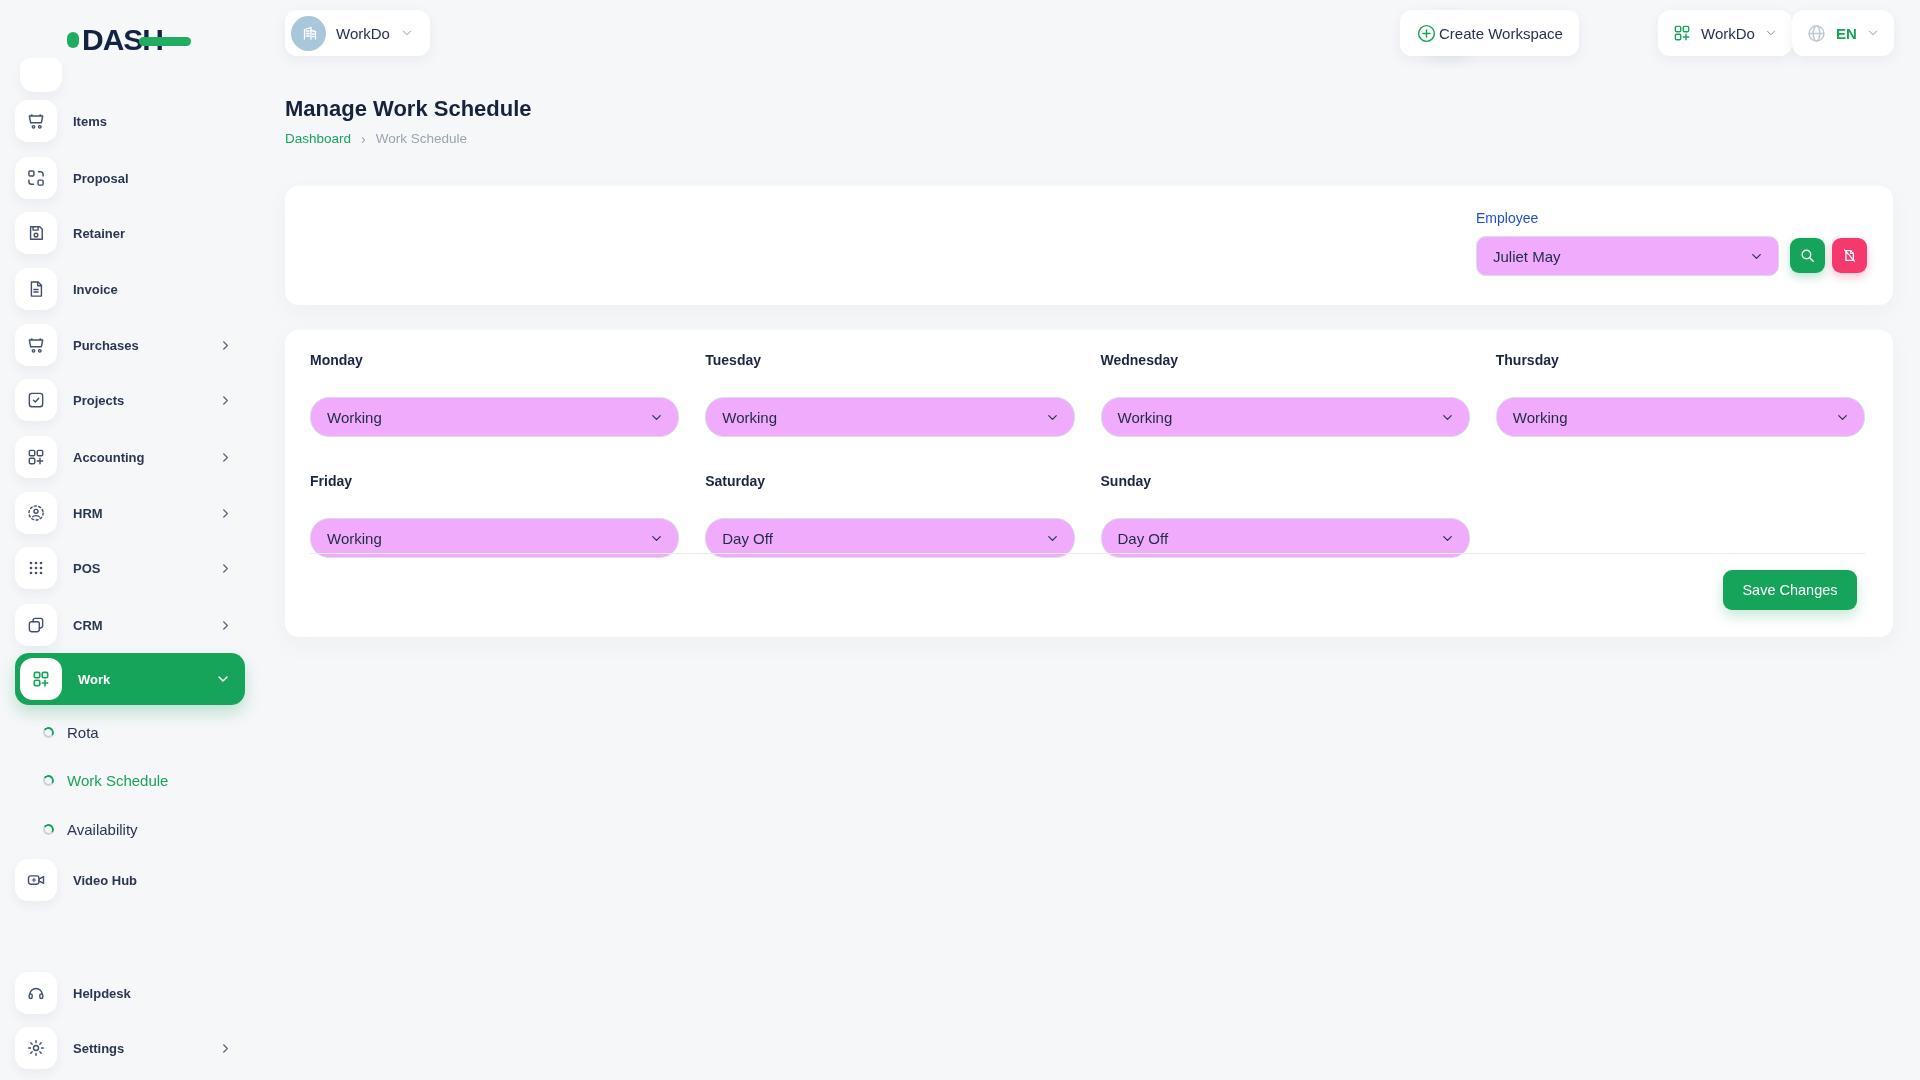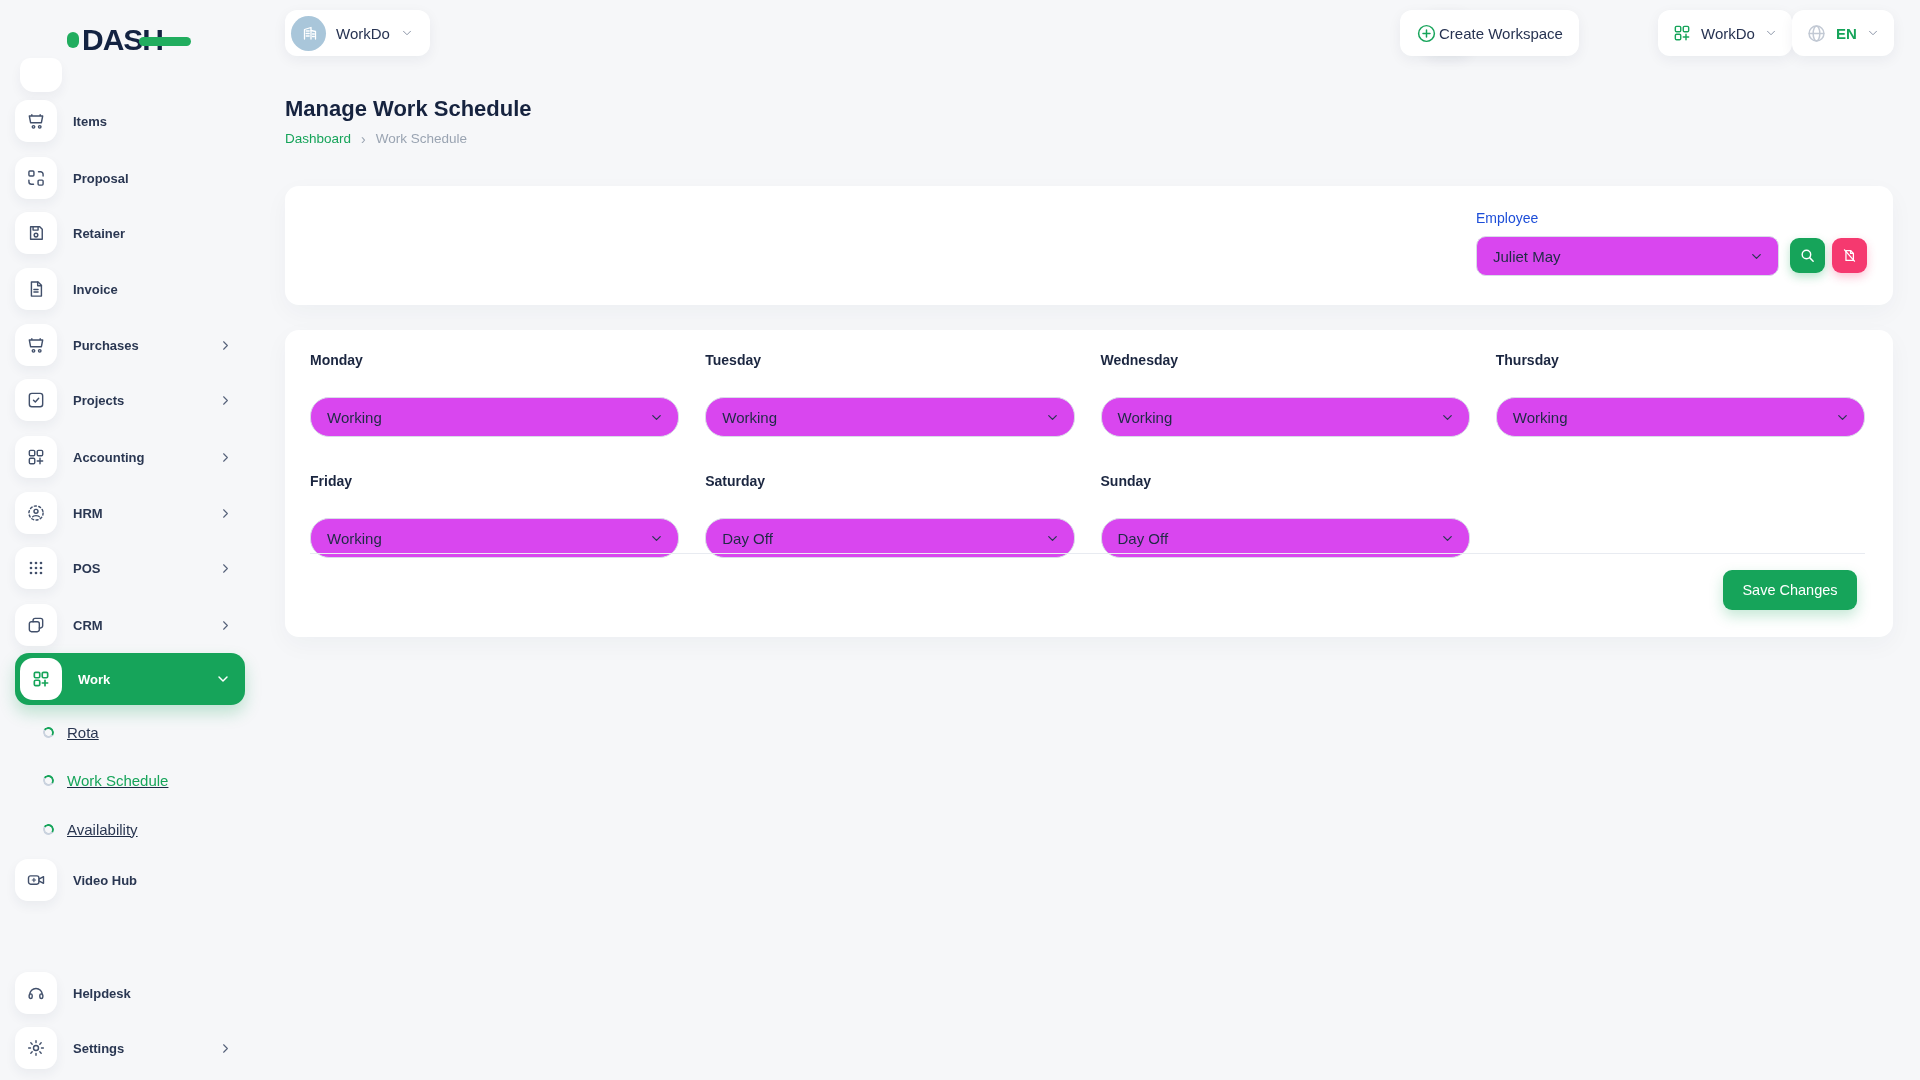--- a/index.html
+++ b/index.html
@@ -47,42 +47,42 @@
   .srow { position:absolute; left:15px; width:228px; height:42px; display:flex; align-items:center; cursor:pointer; }
   .tile { width:42px; height:42px; border-radius:13px; background:#fff; box-shadow:0 5px 12px rgba(30,46,80,.06);
     display:flex; align-items:center; justify-content:center; color:#42506b; flex:0 0 auto; }
   .slabel { margin-left:16px; font-size:13px; font-weight:600; color:#2a3752; }
   .srow .chev-r { margin-left:auto; margin-right:10px; color:#55617a; display:flex; }
   .rotas-pill { position:absolute; left:15px; top:653px; width:230px; height:52px; background:#16a45a;
     border-radius:14px; display:flex; align-items:center; padding:0 14px 0 5px; box-shadow:0 8px 16px rgba(22,164,90,.25); }
   .rotas-pill .tile { color:#16a45a; box-shadow:none; }
   .rotas-pill .slabel { color:#fff; font-weight:700; }
   .rotas-pill .chev-d { margin-left:auto; color:#fff; display:flex; }
-  .subrow { position:absolute; left:15px; width:228px; height:30px; display:flex; align-items:center; cursor:pointer;text-decoration:underline; }
+  .subrow { position:absolute; left:15px; width:228px; height:30px; display:flex; align-items:center; cursor:pointer; }
   .ring { width:11px; height:11px; border-radius:50%; border:2.5px solid #c9d2de; border-top-color:#16a45a;
     border-right-color:#16a45a; transform:rotate(-12deg); margin-left:28px; flex:0 0 auto; }
   .sublabel { margin-left:13px; font-size:15px; font-weight:500; color:#2a3752; }
   .subrow.active .sublabel { color:#16a45a; }
 
   
   .page-title { position:absolute; left:285px; top:96px; font-size:22px; font-weight:700; color:#16233f; }
   .breadcrumb { position:absolute; left:285px; top:131px; display:flex; align-items:flex-start; gap:10px; font-size:13.5px; }
   .bc-home { color:#16a45a; cursor:pointer; }
   .bc-sep { color:#9aa4b2; font-size:14px; }
   .bc-cur { color:#9aa4b2; }
 
   
   .card { position:absolute; left:285px; width:1608px; background:#fff; border-radius:14px;
     box-shadow:0 8px 24px rgba(25,42,70,.04); }
   .filter-card { top:186px; height:119px; }
   .days-card { top:330px; height:307px; }
 
   .emp-label { position:absolute; left:1191px; top:24px; font-size:14px; color:#1d4ed8; }
   .selectbox {
-    height:40px; background:#d946ef; border:1px solid #d8dde7; border-radius:10px;
+    height:40px; background:#f0abfc; border:1px solid #d8dde7; border-radius:10px;
     display:flex; align-items:center; padding:0 14px 0 16px; font-size:15px; color:#1f2b45; cursor:pointer;
   }
   .selectbox .chev-d { margin-left:auto; color:#2a3752; display:flex; }
   .emp-select { position:absolute; left:1191px; top:50px; width:303px; }
   .sq-btn { position:absolute; top:52px; width:35px; height:35px; border:none; border-radius:9px;
     display:flex; align-items:center; justify-content:center; color:#fff; cursor:pointer; }
   .btn-search { left:1505px; background:#16a45a; box-shadow:0 4px 10px rgba(22,164,90,.3); }
   .btn-reset { left:1547px; background:#f5396f; box-shadow:0 4px 10px rgba(245,57,111,.3); }
 
   .days-grid { position:absolute; left:25px; right:28px; top:22px; display:grid;

